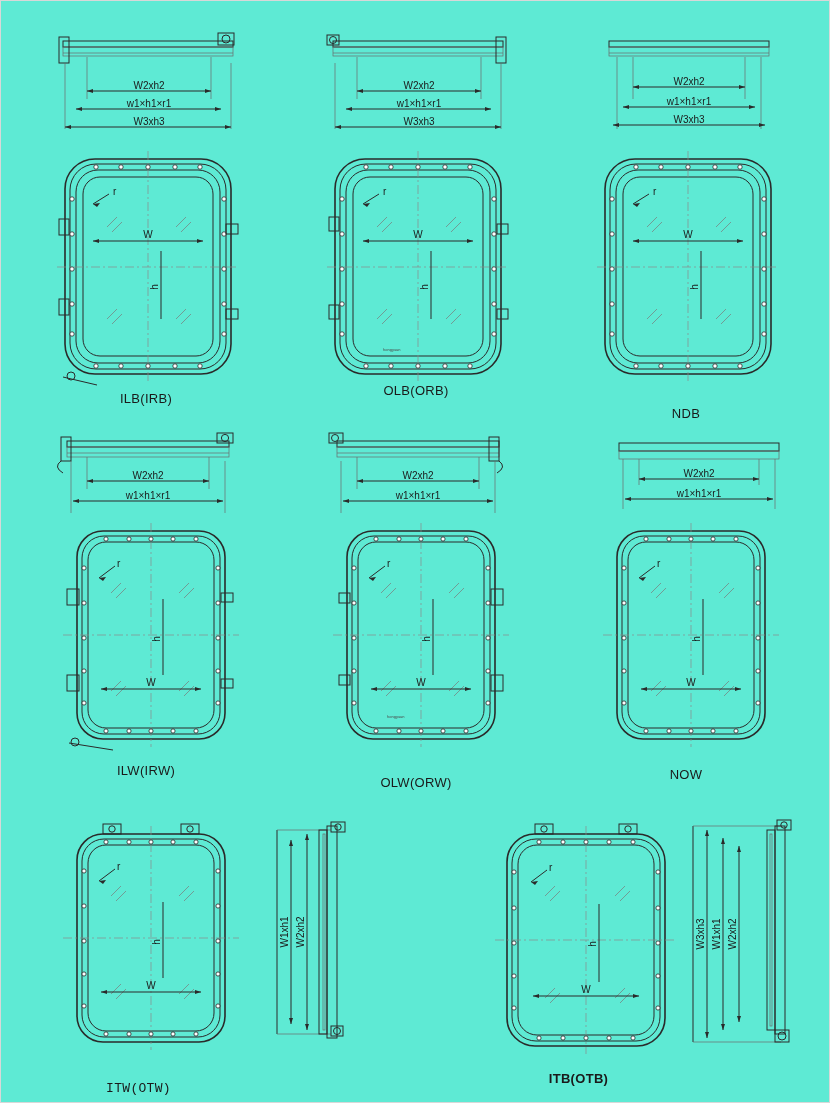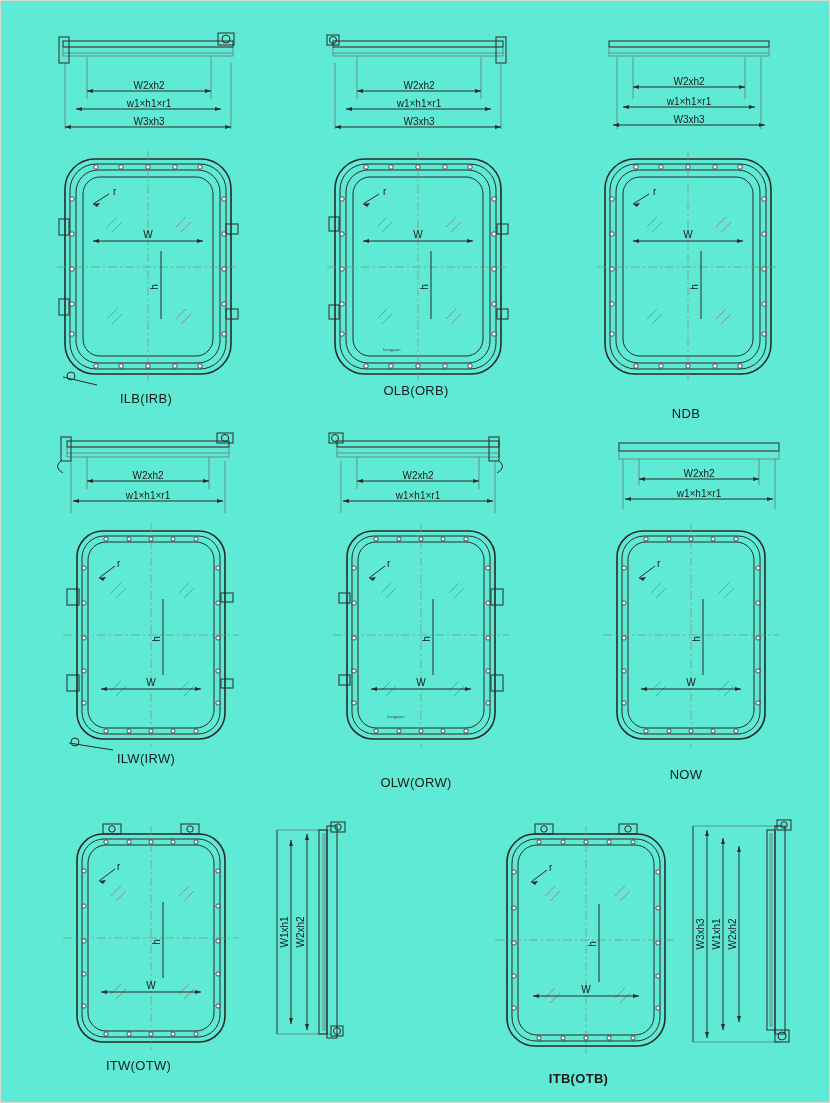--- a/index.html
+++ b/index.html
@@ -385,21 +385,21 @@
         <path d="M80,276 l6,-2 l0,4 z" class="bolt-d"></path>
         <path d="M180,276 l-6,-2 l0,4 z" class="bolt-d"></path>
         <text class="dimtxt" x="130" y="273" text-anchor="middle">W</text>
         <line x1="142" y1="186" x2="142" y2="262" class="ln"></line>
         <text class="dimtxt" x="139" y="226" text-anchor="middle" transform="rotate(-90 139 226)">h</text>
         <line x1="78" y1="165" x2="94" y2="153" class="ln"></line>
         <path d="M78,165 l7,-1 l-3,4 z" class="bolt-d"></path>
         <text class="dimtxt" x="96" y="154">r</text>
       </g>
     </svg>
-    <div class="caption" style="top:338px;">ILW(IRW)</div>
+    <div class="caption" style="top:350px;">ILW(IRW)</div>
   </div>
 
   <div class="cell" style="left:290px; top:412px; width:250px; height:385px;">
     <svg width="250" height="365" viewBox="0 0 250 365">
       <g>
         <rect x="46" y="28" width="162" height="6" class="ln"></rect>
         <rect x="46" y="34" width="162" height="10" class="ln-lt"></rect>
         <line x1="46" y1="40" x2="208" y2="40" class="ln-lt"></line>
         <rect x="38" y="20" width="14" height="10" class="ln"></rect>
         <circle cx="44" cy="25" r="3.5" class="ln"></circle>
@@ -620,21 +620,21 @@
         <line x1="260" y1="24" x2="260" y2="208" class="ln"></line>
         <path d="M260,24 l-2,6 l4,0 z" class="bolt-d"></path>
         <path d="M260,208 l-2,-6 l4,0 z" class="bolt-d"></path>
         <text class="dimtxt" x="257" y="116" text-anchor="middle" transform="rotate(-90 257 116)">W1xh1</text>
         <line x1="276" y1="18" x2="276" y2="214" class="ln"></line>
         <path d="M276,18 l-2,6 l4,0 z" class="bolt-d"></path>
         <path d="M276,214 l-2,-6 l4,0 z" class="bolt-d"></path>
         <text class="dimtxt" x="273" y="116" text-anchor="middle" transform="rotate(-90 273 116)">W2xh2</text>
       </g>
     </svg>
-    <div class="caption" style="top:242px; width:215px; left:0;">ITW(OTW)</div>
+    <div class="caption" style="top:265px; width:215px; left:0;font-family:Liberation Mono, monospace;">ITW(OTW)</div>
   </div>
 
   <div class="cell" style="left:470px; top:815px; width:340px; height:280px;">
     <svg width="340" height="255" viewBox="0 0 340 255">
       <g>
         <rect x="36" y="18" width="158" height="212" rx="28" class="ln-th"></rect>
         <rect x="41" y="23" width="148" height="202" rx="24" class="ln"></rect>
         <rect x="47" y="29" width="136" height="190" rx="19" class="ln"></rect>
         <line x1="115" y1="10" x2="115" y2="238" class="dash"></line>
         <line x1="24" y1="124" x2="206" y2="124" class="dash"></line>

